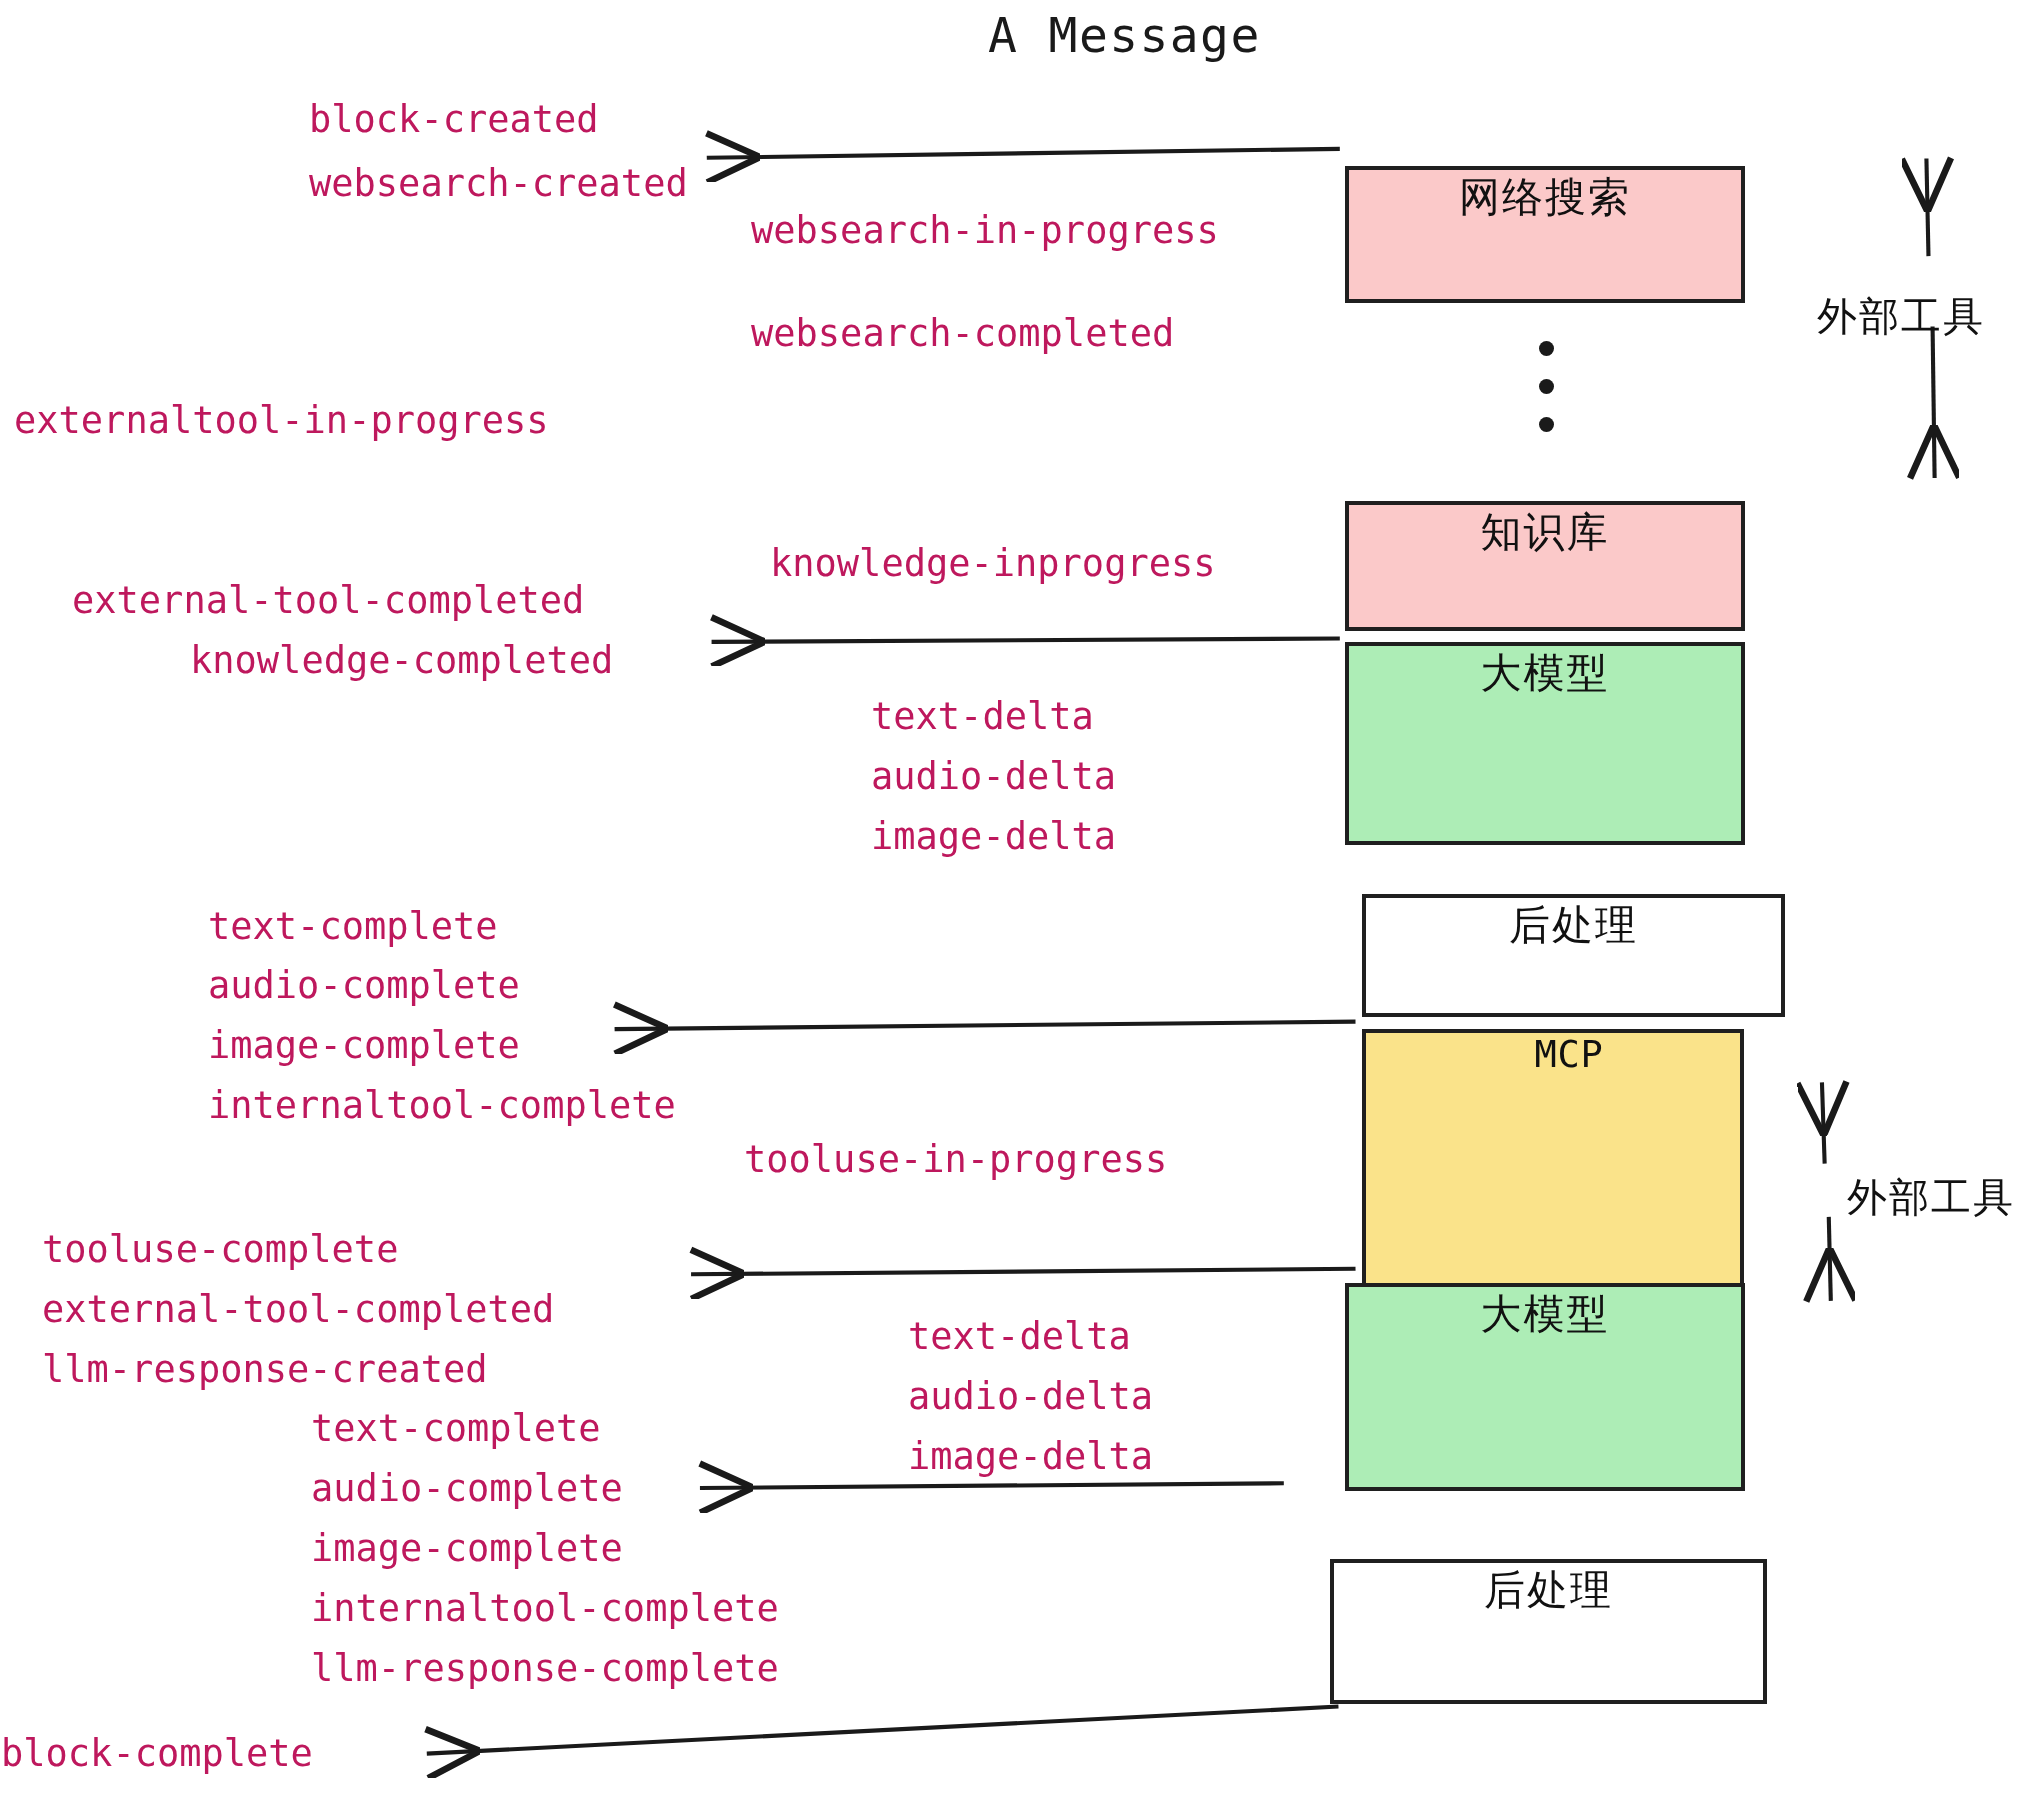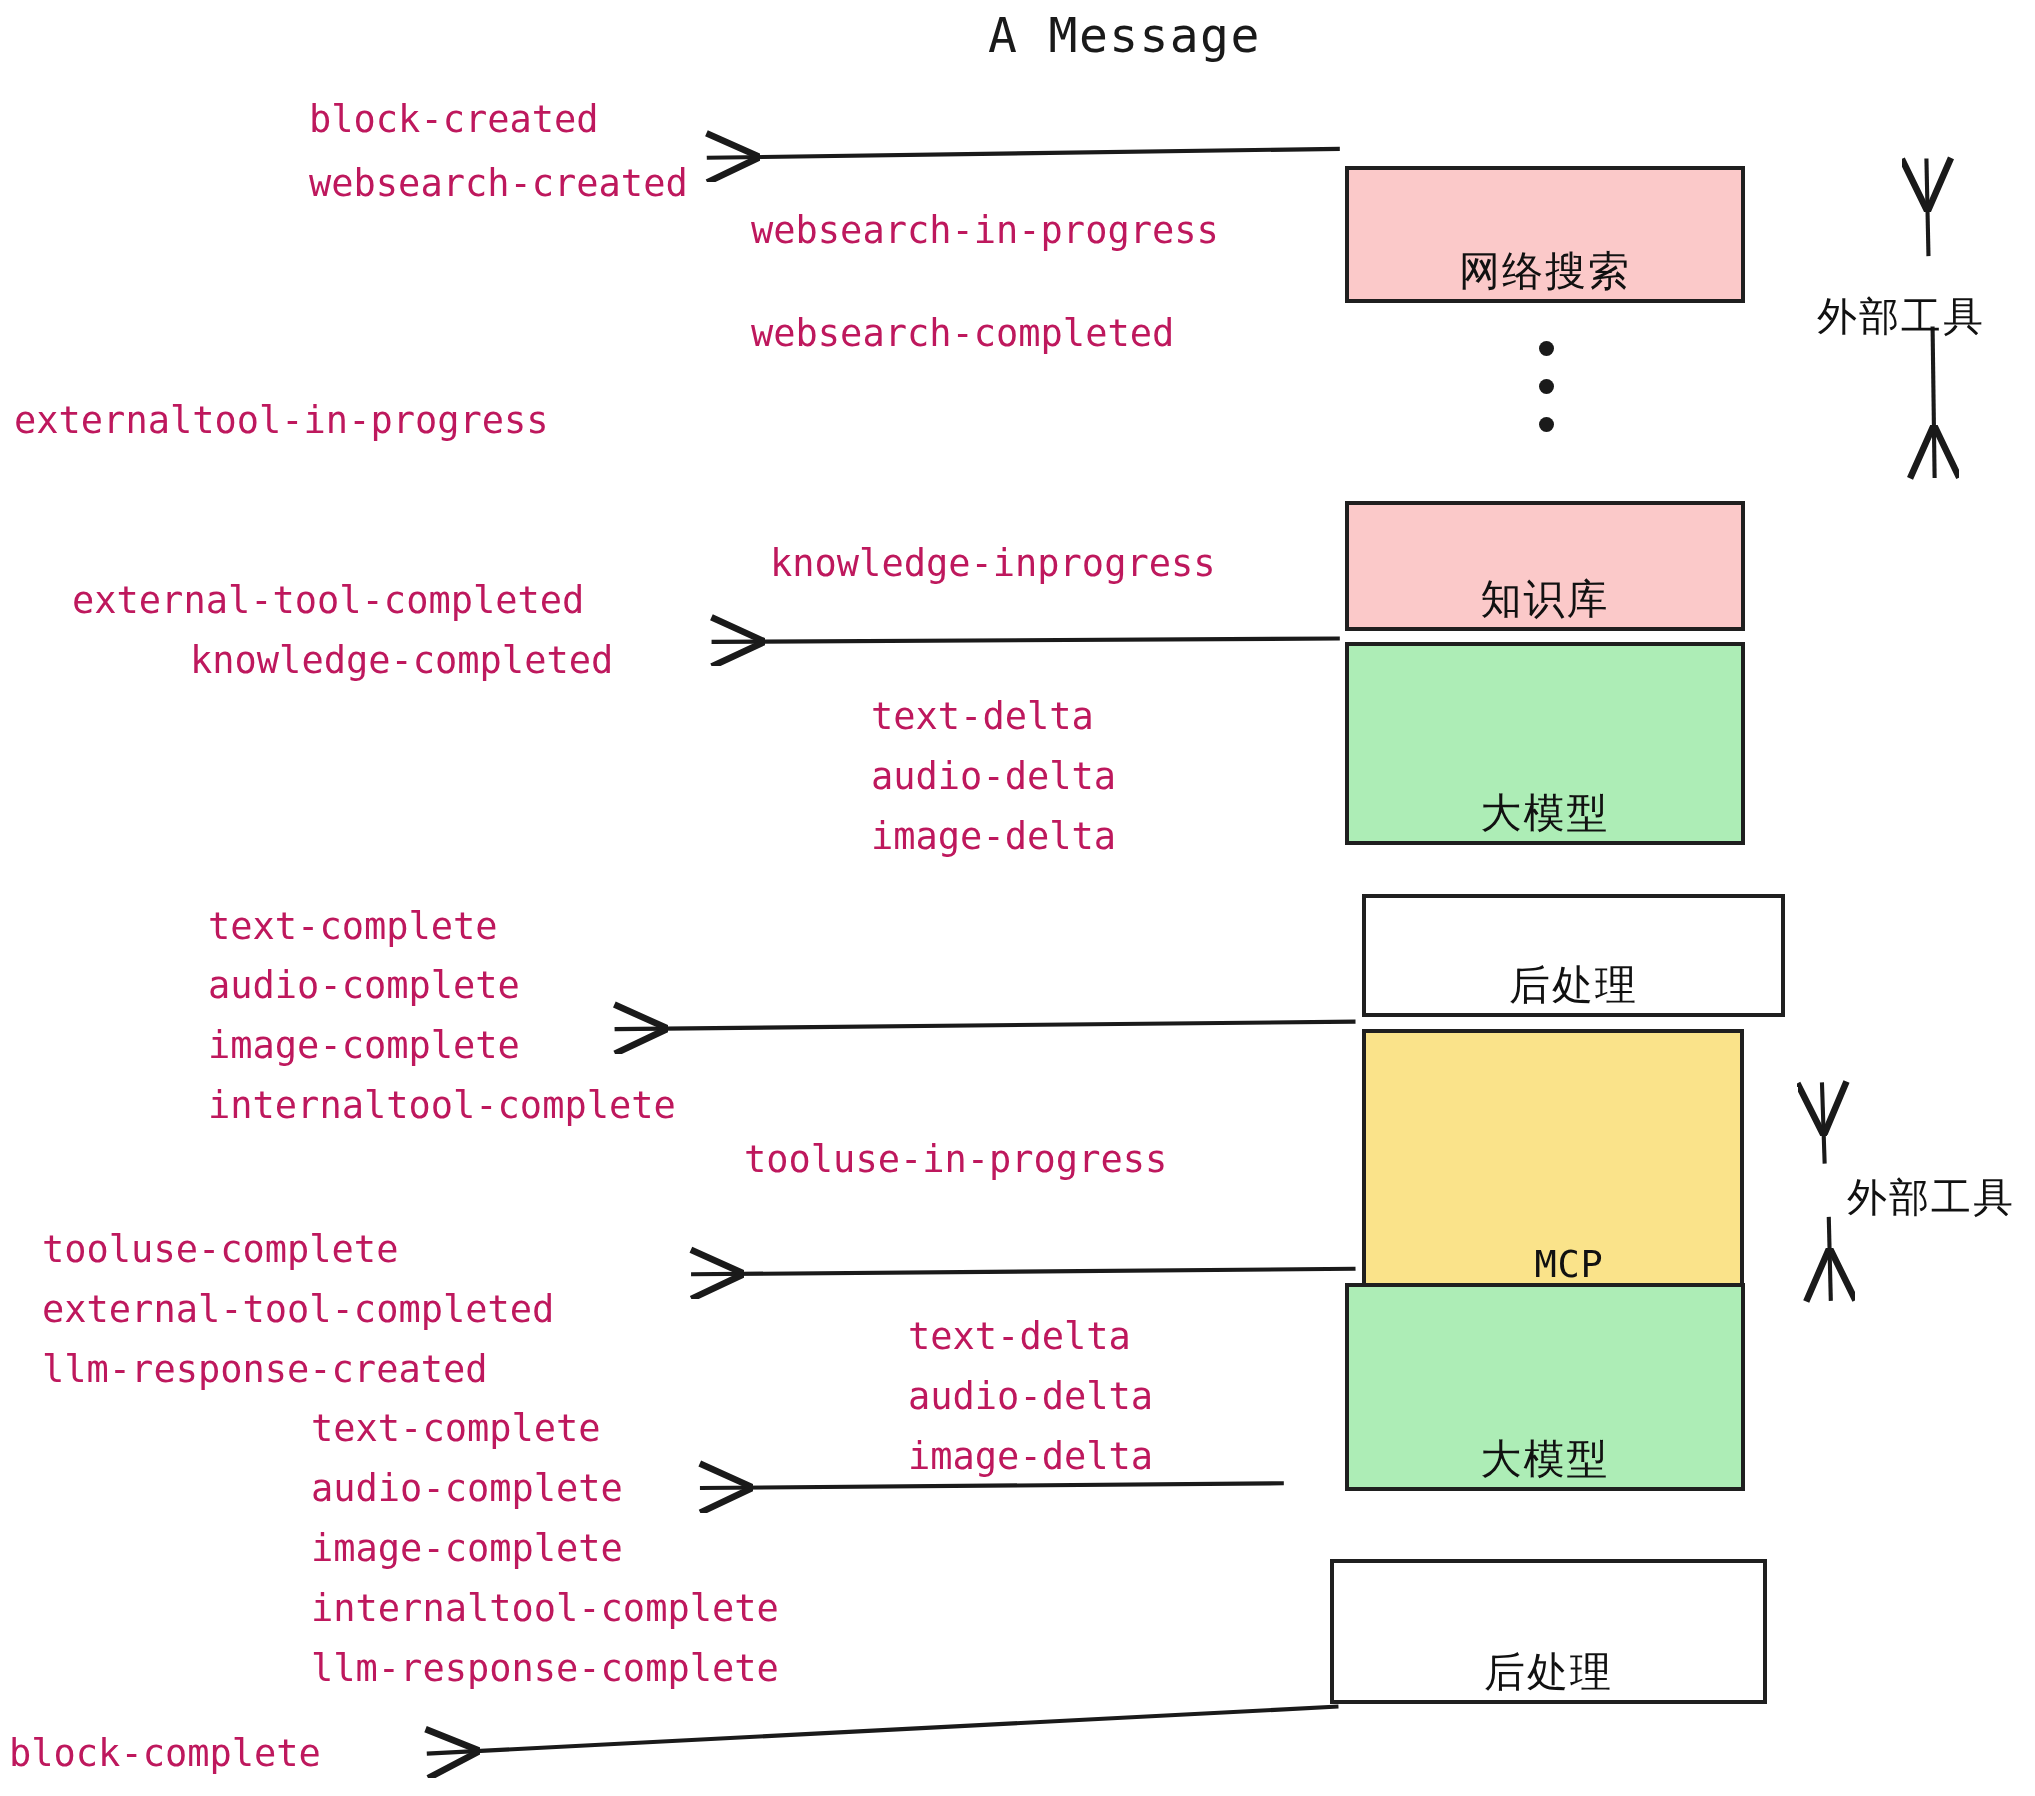--- a/index.html
+++ b/index.html
@@ -7,21 +7,21 @@
        font-family:"DejaVu Sans",sans-serif;color:#1a1a1a;}
   #stage{position:absolute;inset:0;width:2035px;height:1796px;}
 
   .title{position:absolute;font-family:"DejaVu Sans Mono","Liberation Mono",monospace;
          font-size:48px;letter-spacing:1.4px;color:#1a1a1a;white-space:nowrap;}
 
   .evt{position:absolute;font-family:"DejaVu Sans Mono","Liberation Mono",monospace;
        font-size:37px;line-height:1;color:#be185d;white-space:nowrap;}
 
   .box{position:absolute;border:4.8px solid #1f1f1f;box-sizing:border-box;
-       display:flex;align-items:flex-end;justify-content:center;}
+       display:flex;align-items:flex-start;justify-content:center;}
   .box span{font-family:"DejaVu Sans","Liberation Sans",sans-serif;
             font-size:41px;color:#111;letter-spacing:2px;}
   .box.mono span{font-family:"DejaVu Sans Mono","Liberation Mono",monospace;font-size:37px;letter-spacing:0.7px;}
 
   .side{position:absolute;font-family:"DejaVu Sans","Liberation Sans",sans-serif;
         font-size:40px;color:#111;letter-spacing:2px;white-space:nowrap;margin-top:17px;}
 
   .dots{position:absolute;display:flex;flex-direction:column;align-items:center;gap:23px;}
   .dots i{display:block;width:15px;height:15px;border-radius:50%;background:#1a1a1a;}
 
@@ -90,21 +90,21 @@
   <div class="evt" style="left:908px;top:1318px;">text-delta</div>
   <div class="evt" style="left:908px;top:1378px;">audio-delta</div>
   <div class="evt" style="left:908px;top:1438px;">image-delta</div>
 
   <div class="evt" style="left:311px;top:1410px;">text-complete</div>
   <div class="evt" style="left:311px;top:1470px;">audio-complete</div>
   <div class="evt" style="left:311px;top:1530px;">image-complete</div>
   <div class="evt" style="left:311px;top:1590px;">internaltool-complete</div>
   <div class="evt" style="left:311px;top:1650px;">llm-response-complete</div>
 
-  <div class="evt" style="left:9px;top:1735px;">block-complete</div>
+  <div class="evt" style="left:1px;top:1735px;">block-complete</div>
 
   <div class="box" style="left:1345px;top:166px;width:400px;height:137px;background:#FBC9C9;">
     <span>网络搜索</span>
   </div>
 
   <div class="dots" style="left:1539px;top:341px;">
     <i></i>
       <i></i>
       <i></i>
   </div>

